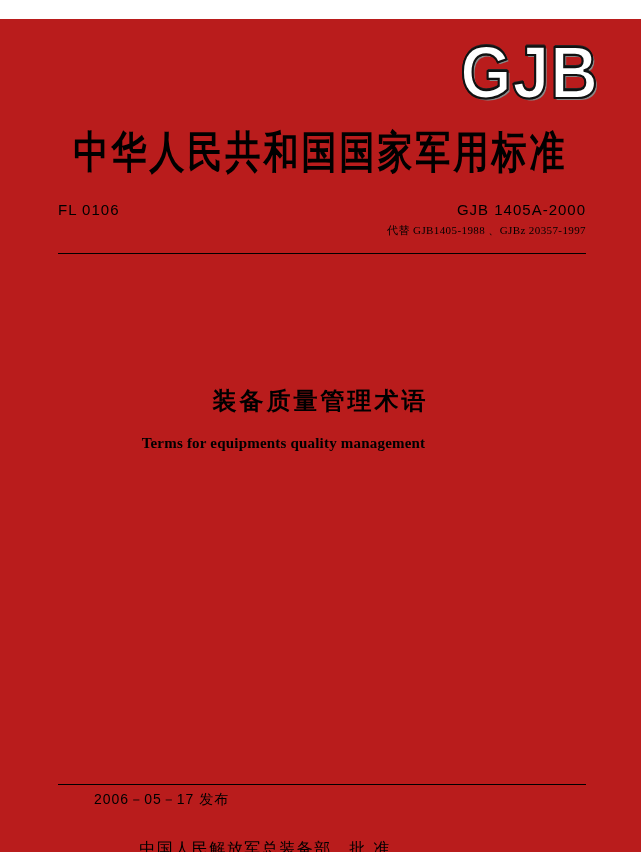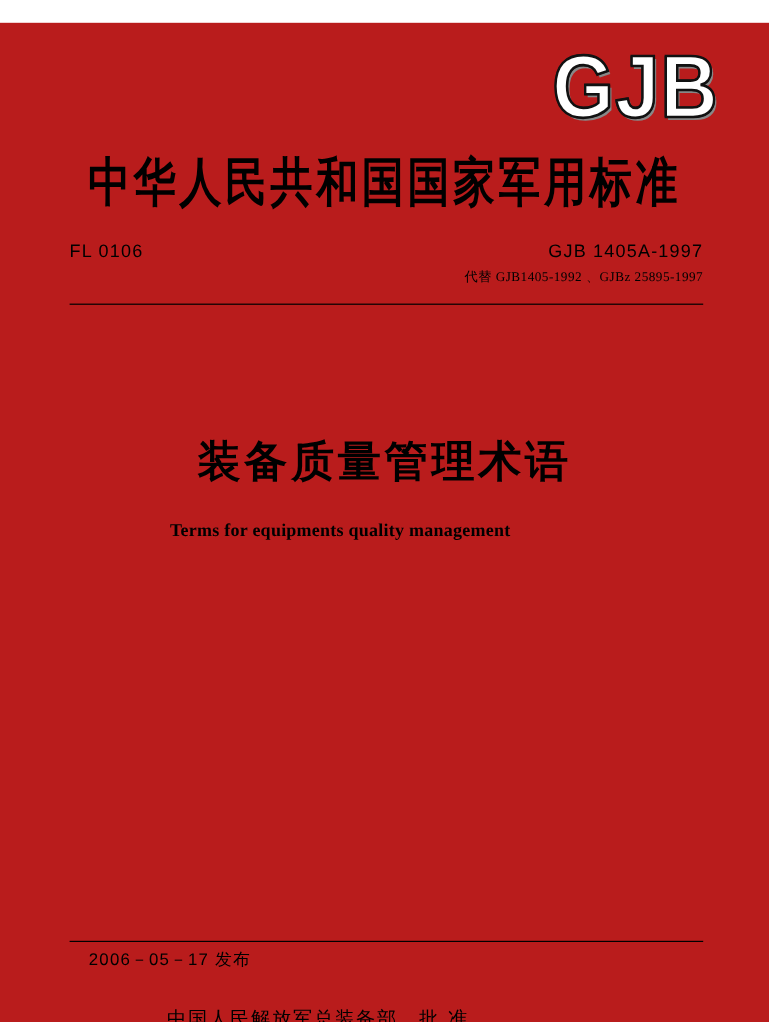--- a/index.html
+++ b/index.html
@@ -104,45 +104,45 @@
     left: 58px;
     width: 528px;
     height: 0;
     border-top: 1.5px solid #000;
   }
   .rule.top { top: 234px; }
   .rule.bottom { top: 765px; }
   
   .doc-title {
     position: absolute;
-    top: 342px;
+    top: 366px;
     left: 0;
     width: 641px;
     text-align: center;
     font-family: "DejaVu Serif", serif;
     font-weight: bold;
-    font-size: 36px;
+    font-size: 24px;
     letter-spacing: 3px;
   }
   .doc-subtitle {
     position: absolute;
     top: 416px;
     left: 0;
     width: 567px;
     text-align: center;
     font-family: "Liberation Serif", serif;
     font-weight: bold;
     font-size: 15px;
     letter-spacing: 0.2px;
   }
   
   .date-row {
     position: absolute;
     top: 772px;
-    left: 56px;
+    left: 76px;
     width: 528px;
     height: 24px;
   }
   .issue-date {
     position: absolute;
     left: 18px;
     top: 0;
     font-family: "Liberation Sans", sans-serif;
     font-size: 14px;
     letter-spacing: 1px;
@@ -181,22 +181,22 @@
 <div class="page">
 
   <div class="logo-row">
     <span class="gjb-logo">GJB</span>
   </div>
 
   <div class="nat-title">中华人民共和国国家军用标准</div>
 
   <div class="code-row">
     <div class="fl-code">FL 0106</div>
-    <div class="gjb-code">GJB 1405A-1997</div>
-    <div class="replaces">代替 GJB1405-1992 、GJBz 25895-1997</div>
+    <div class="gjb-code">GJB 1405A-2000</div>
+    <div class="replaces">代替 GJB1405-1988 、GJBz 20357-1997</div>
   </div>
 
   <div class="rule top"></div>
 
   <div class="doc-title">装备质量管理术语</div>
   <div class="doc-subtitle">Terms for equipments quality management</div>
 
   <div class="rule bottom"></div>
 
   <div class="date-row">

